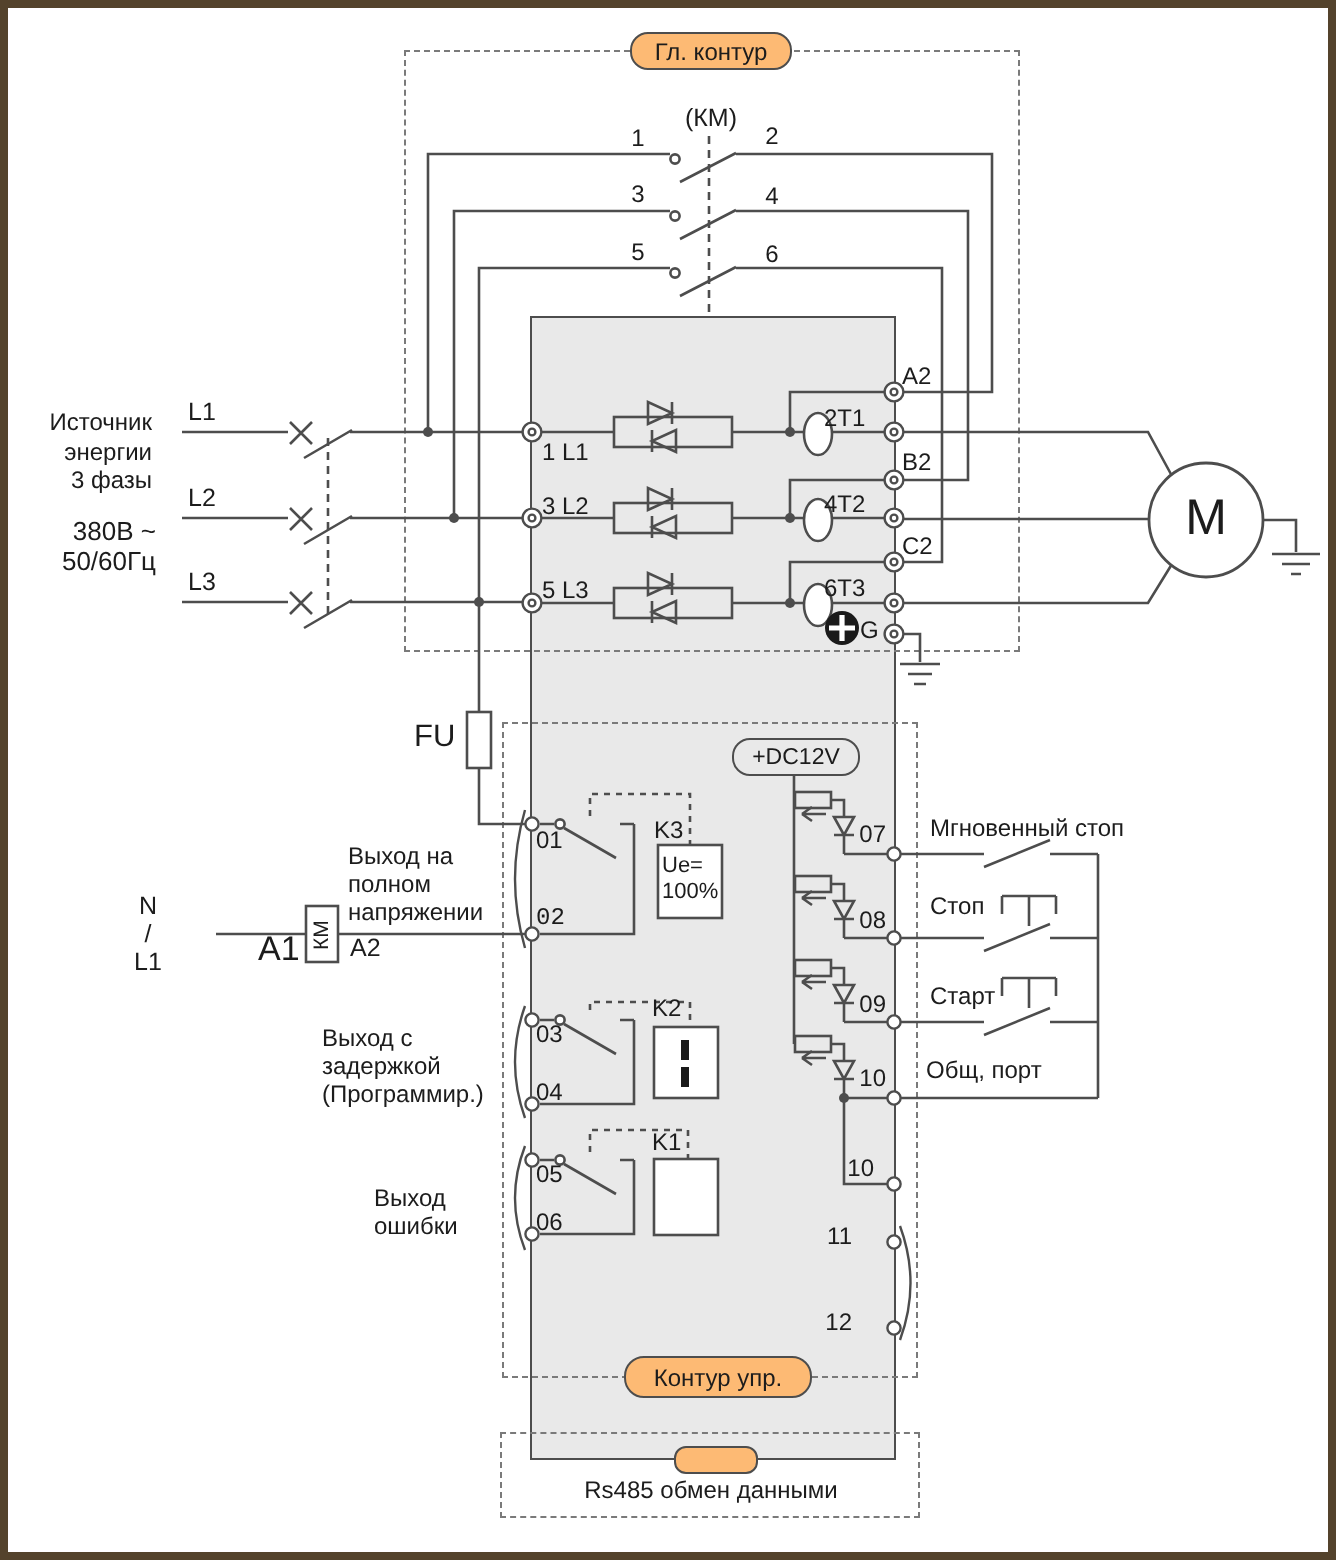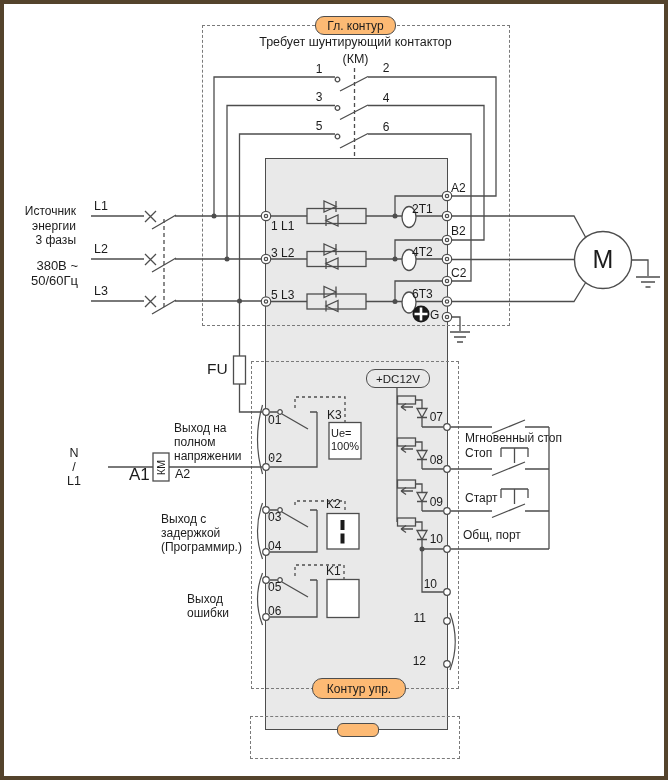--- a/index.html
+++ b/index.html
@@ -184,21 +184,20 @@
         <use href="#t1" x="443" y="617"></use>
       <use href="#t1" x="443" y="660"></use>
     </g>
   </svg>
 
   <div class="pill" style="left:311px;top:12px;width:79px;height:17px;border-radius:9px;">Гл. контур</div>
   <div class="pill" style="left:308px;top:674px;width:92px;height:19px;">Контур упр.</div>
   <div class="pill" style="left:362px;top:365px;width:62px;height:17px;border-radius:9px;background:#e9e9e9;font-size:11.5px;">+DC12V</div>
   <div class="pill" style="left:333px;top:719px;width:40px;height:12px;border-radius:6px;"></div>
 
-  <div class="lbl ctr" style="left:198px;top:32px;width:307px;font-size:12.5px;">Требует шунтирующий контактор</div>
   <div class="lbl ctr" style="left:198px;top:49px;width:307px;font-size:12.5px;">(КМ)</div>
   <div class="lbl ctr" style="left:307px;top:59px;width:16px;">1</div>
   <div class="lbl ctr" style="left:374px;top:58px;width:16px;">2</div>
   <div class="lbl ctr" style="left:307px;top:87px;width:16px;">3</div>
   <div class="lbl ctr" style="left:374px;top:88px;width:16px;">4</div>
   <div class="lbl ctr" style="left:307px;top:116px;width:16px;">5</div>
   <div class="lbl ctr" style="left:374px;top:117px;width:16px;">6</div>
 
   <div class="lbl rgt stack" style="left:10px;top:200px;width:62px;line-height:14.5px;">
     <span>Источник</span>
@@ -260,26 +259,27 @@
   <div class="lbl" style="left:264px;top:577px;">05</div>
   <div class="lbl" style="left:264px;top:601px;">06</div>
   <div class="lbl" style="left:323px;top:405px;">K3</div>
   <div class="lbl" style="left:322px;top:494px;">K2</div>
   <div class="lbl" style="left:322px;top:561px;">K1</div>
   <div class="lbl stack" style="left:327px;top:423px;font-size:11px;line-height:13px;">
     <span>Ue=</span>
     <span>100%</span>
   </div>
 
-  <div class="lbl" style="left:461px;top:404px;margin-top:24px;">Мгновенный стоп</div>
+  <div class="lbl" style="left:461px;top:404px;">Мгновенный стоп</div>
   <div class="lbl" style="left:461px;top:443px;">Стоп</div>
   <div class="lbl" style="left:461px;top:488px;">Старт</div>
   <div class="lbl" style="left:459px;top:525px;">Общ, порт</div>
   <div class="lbl rgt" style="left:421px;top:407px;width:18px;">07</div>
   <div class="lbl rgt" style="left:421px;top:450px;width:18px;">08</div>
   <div class="lbl rgt" style="left:421px;top:492px;width:18px;">09</div>
   <div class="lbl rgt" style="left:421px;top:529px;width:18px;">10</div>
   <div class="lbl rgt" style="left:413px;top:574px;width:20px;">10</div>
   <div class="lbl rgt" style="left:402px;top:608px;width:20px;">11</div>
   <div class="lbl rgt" style="left:402px;top:651px;width:20px;">12</div>
 
+  <div class="lbl ctr" style="left:247px;top:735px;width:209px;">Rs485 обмен данными</div>
 
 </div>
 
 </body></html>

